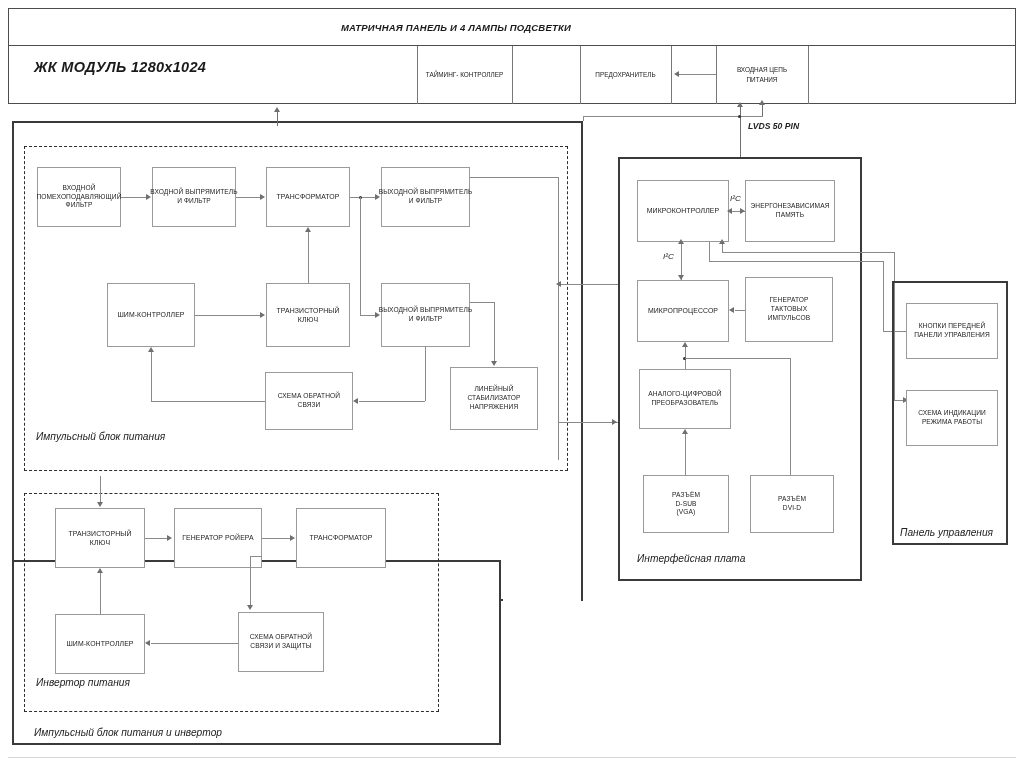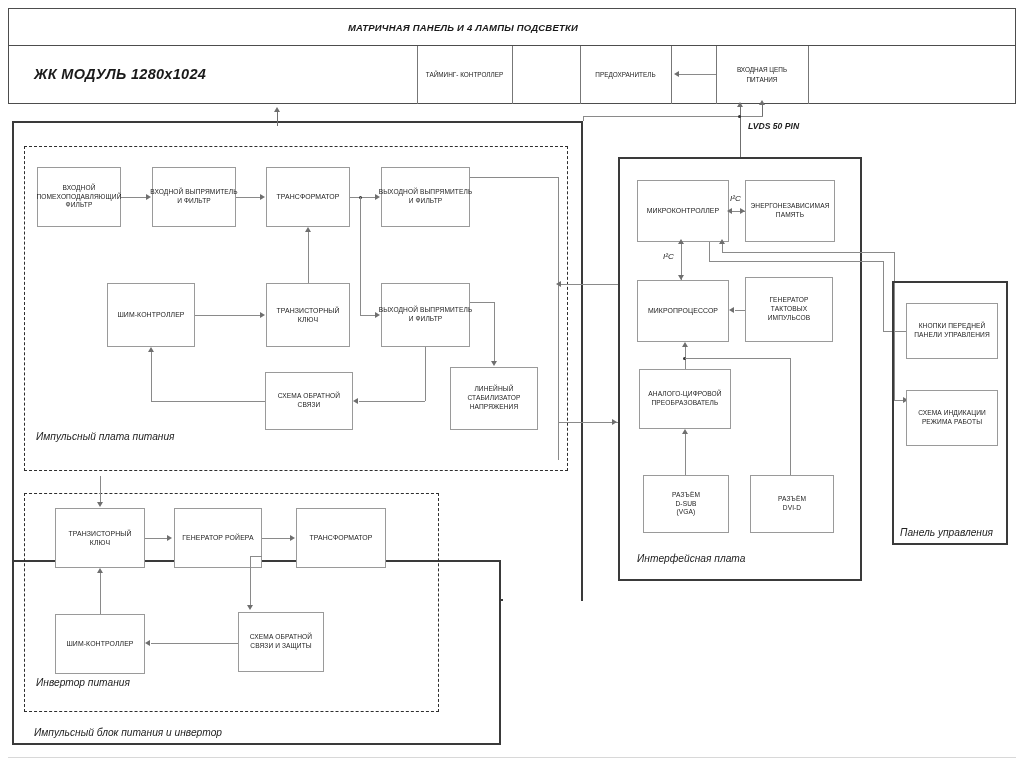--- a/index.html
+++ b/index.html
@@ -51,23 +51,23 @@
 </style>
 </head>
 <body>
 
 <div id="canvas">
 
   <div class="frame-thin" style="left:8px;top:8px;width:1008px;height:96px;border-color:#4d4d4d;border-width:1.5px;"></div>
 
   <div class="hD" style="left:9px;top:45px;width:1006px;border-top-width:1.5px;"></div>
 
-  <div class="hdr-title" style="left:11px;top:9px;width:904px;height:36px;">МАТРИЧНАЯ ПАНЕЛЬ И 4 ЛАМПЫ ПОДСВЕТКИ</div>
-
-  <div class="hdr-main" style="left:8px;top:45px;width:410px;height:58px;">ЖК МОДУЛЬ 1280x1024</div>
+  <div class="hdr-title" style="left:4px;top:9px;width:904px;height:36px;">МАТРИЧНАЯ ПАНЕЛЬ И 4 ЛАМПЫ ПОДСВЕТКИ</div>
+
+  <div class="hdr-main" style="left:8px;top:38px;width:410px;height:58px;">ЖК МОДУЛЬ 1280x1024</div>
 
   <div class="v" style="left:417px;top:46px;height:58px;border-color:#777;"></div>
   <div class="v" style="left:512px;top:46px;height:58px;border-color:#777;"></div>
   <div class="v" style="left:580px;top:46px;height:58px;border-color:#777;"></div>
   <div class="v" style="left:671px;top:46px;height:58px;border-color:#777;"></div>
   <div class="v" style="left:716px;top:46px;height:58px;border-color:#777;"></div>
   <div class="v" style="left:808px;top:46px;height:58px;border-color:#777;"></div>
 
   <div class="hdr-cell" style="left:417px;top:46px;width:95px;height:58px;">
     <span class="ln">ТАЙМИНГ- КОНТРОЛЛЕР</span>
@@ -84,21 +84,21 @@
   <div class="ar ar-l" style="left:674px;top:71px;"></div>
 
   <div class="frame-solid" style="left:12px;top:121px;width:571px;height:480px;"></div>
   <div class="frame-solid" style="left:12px;top:560px;width:489px;height:185px;"></div>
   <div style="position:absolute;left:14px;top:562px;width:485px;height:41px;background:#fff;"></div>
   <div style="position:absolute;left:503px;top:599px;width:78px;height:2px;background:#fff;"></div>
 
   <div class="cap cap-md" style="left:34px;top:727px;">Импульсный блок питания и инвертор</div>
 
   <div class="frame-dash" style="left:24px;top:146px;width:544px;height:325px;"></div>
-  <div class="cap cap-md" style="left:36px;top:431px;">Импульсный плата питания</div>
+  <div class="cap cap-md" style="left:36px;top:431px;">Импульсный блок питания</div>
 
   <div class="box t-blk" style="left:37px;top:167px;width:84px;height:60px;">
     <span class="ln">ВХОДНОЙ</span>
     <span class="ln">ПОМЕХОПОДАВЛЯЮЩИЙ</span>
     <span class="ln">ФИЛЬТР</span>
   </div>
   <div class="box t-blk" style="left:152px;top:167px;width:84px;height:60px;">
     <span class="ln">ВХОДНОЙ ВЫПРЯМИТЕЛЬ</span>
     <span class="ln">И ФИЛЬТР</span>
   </div>

